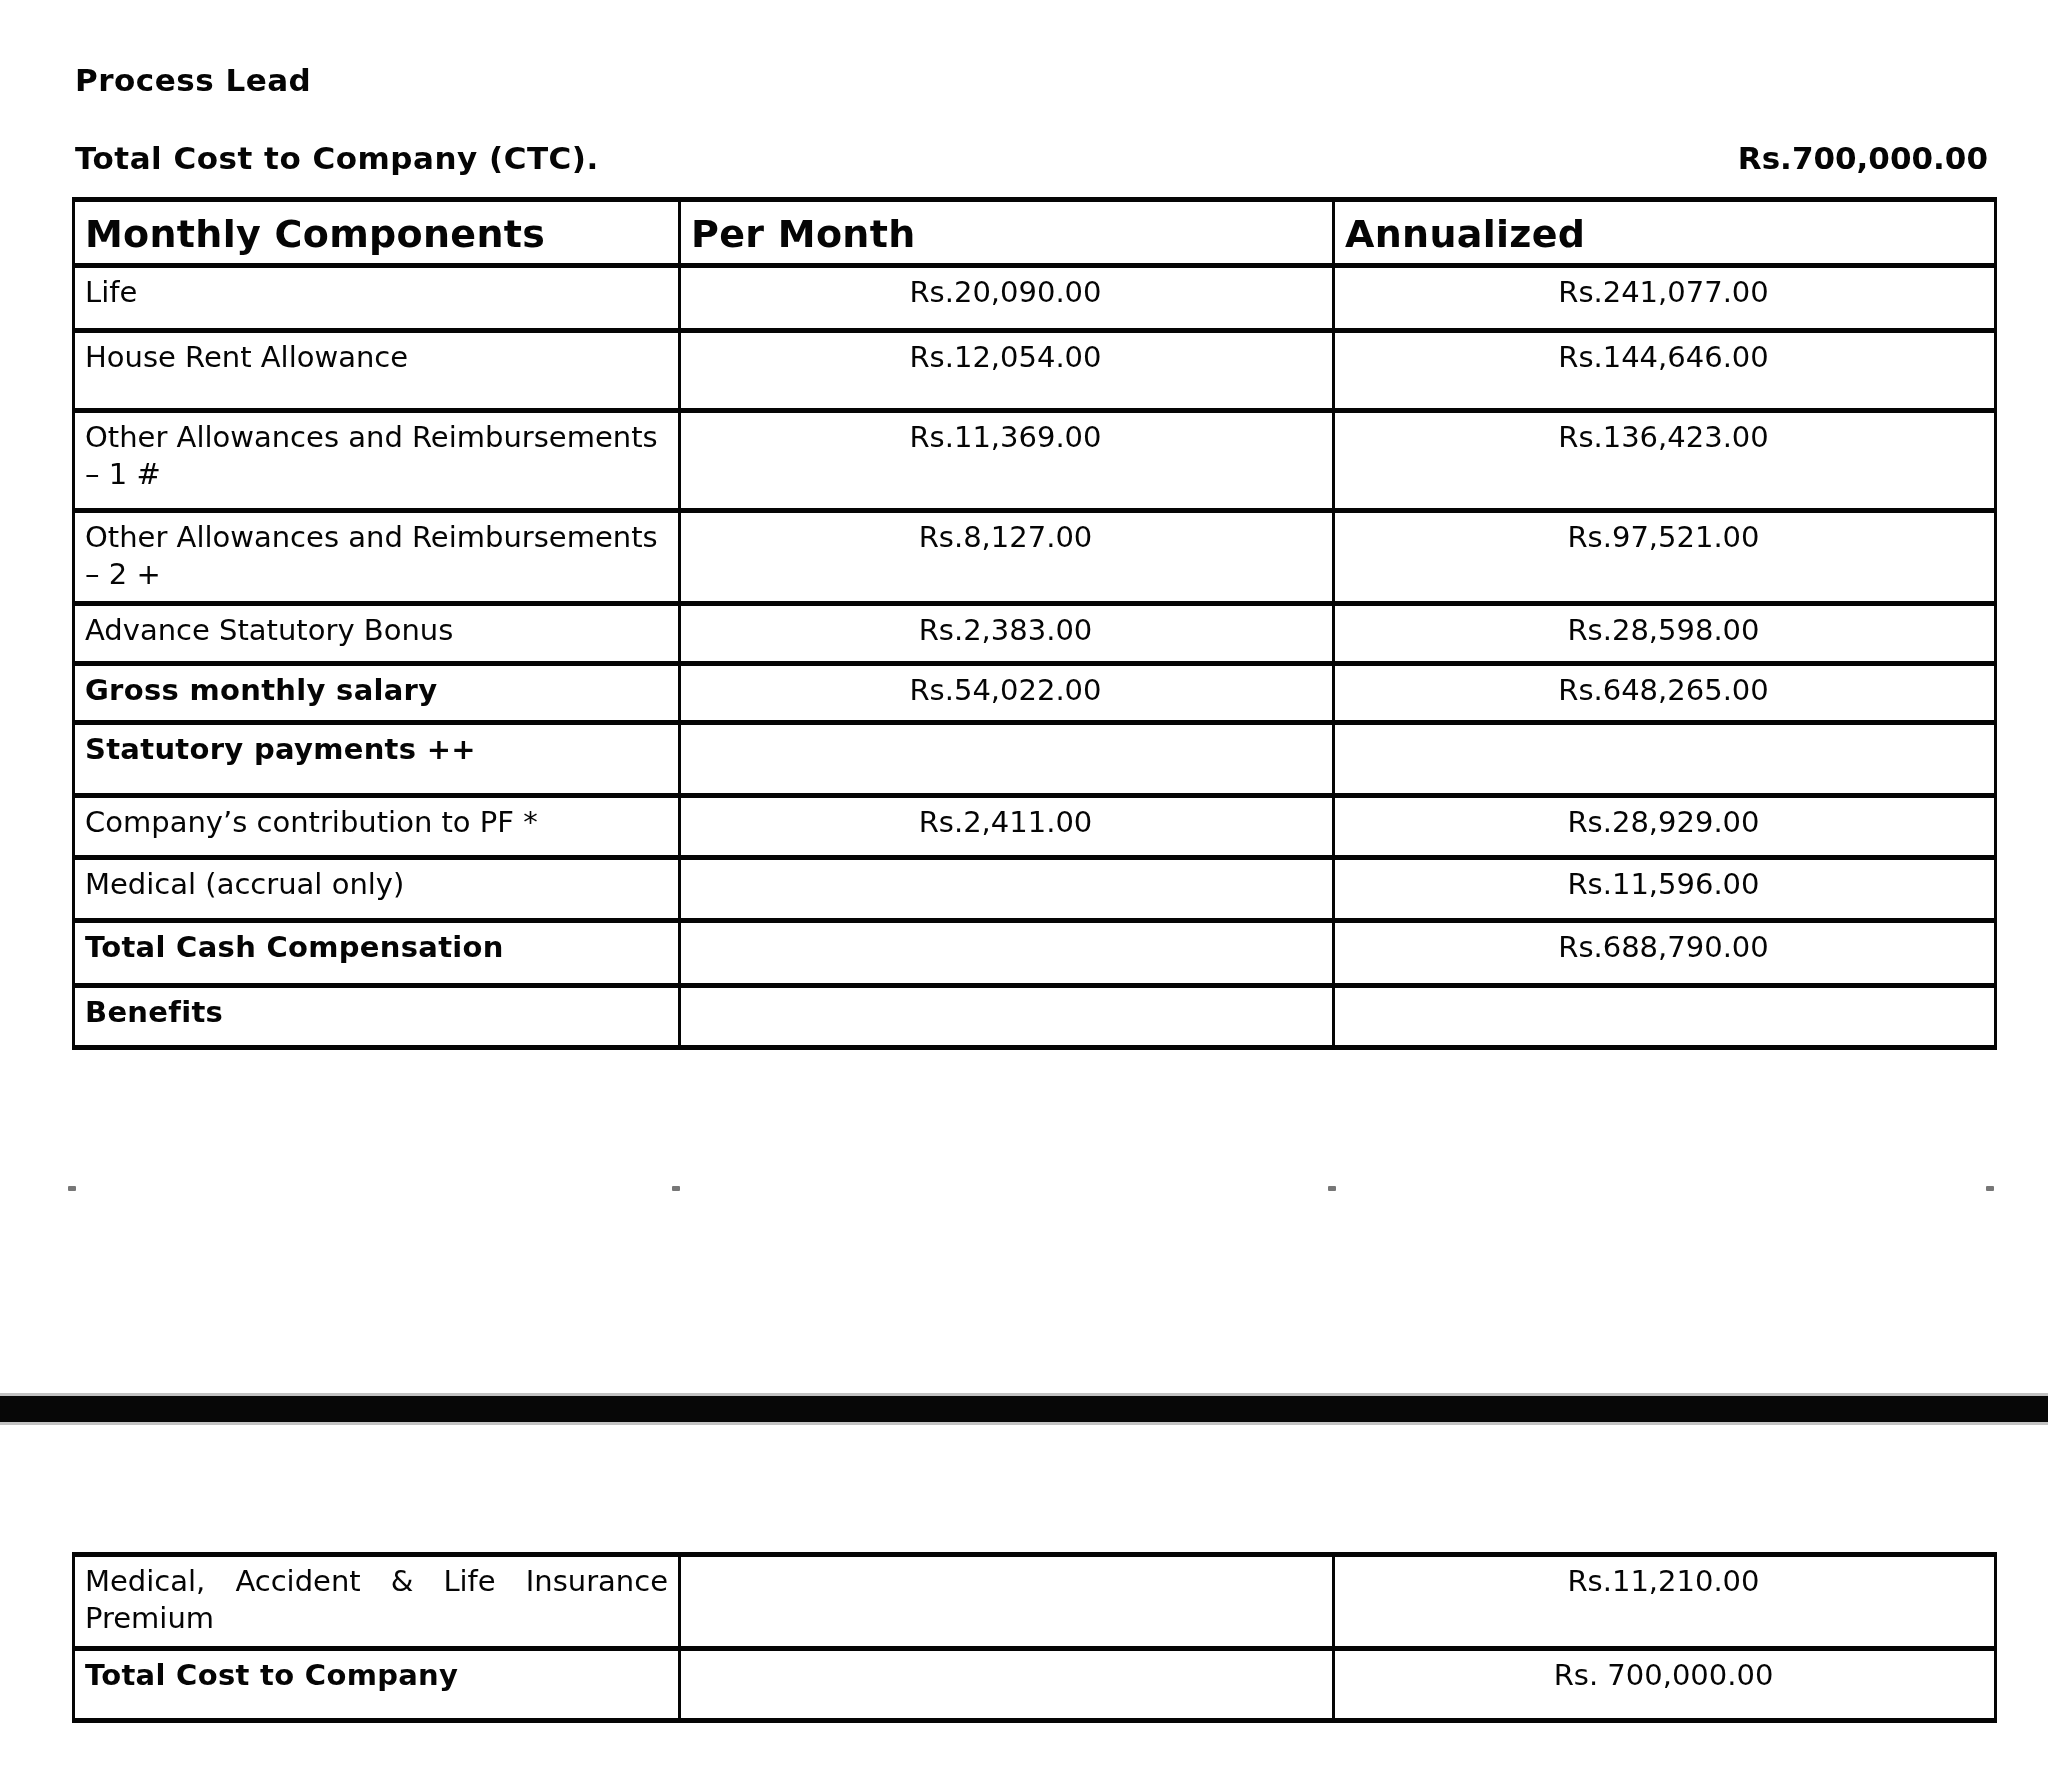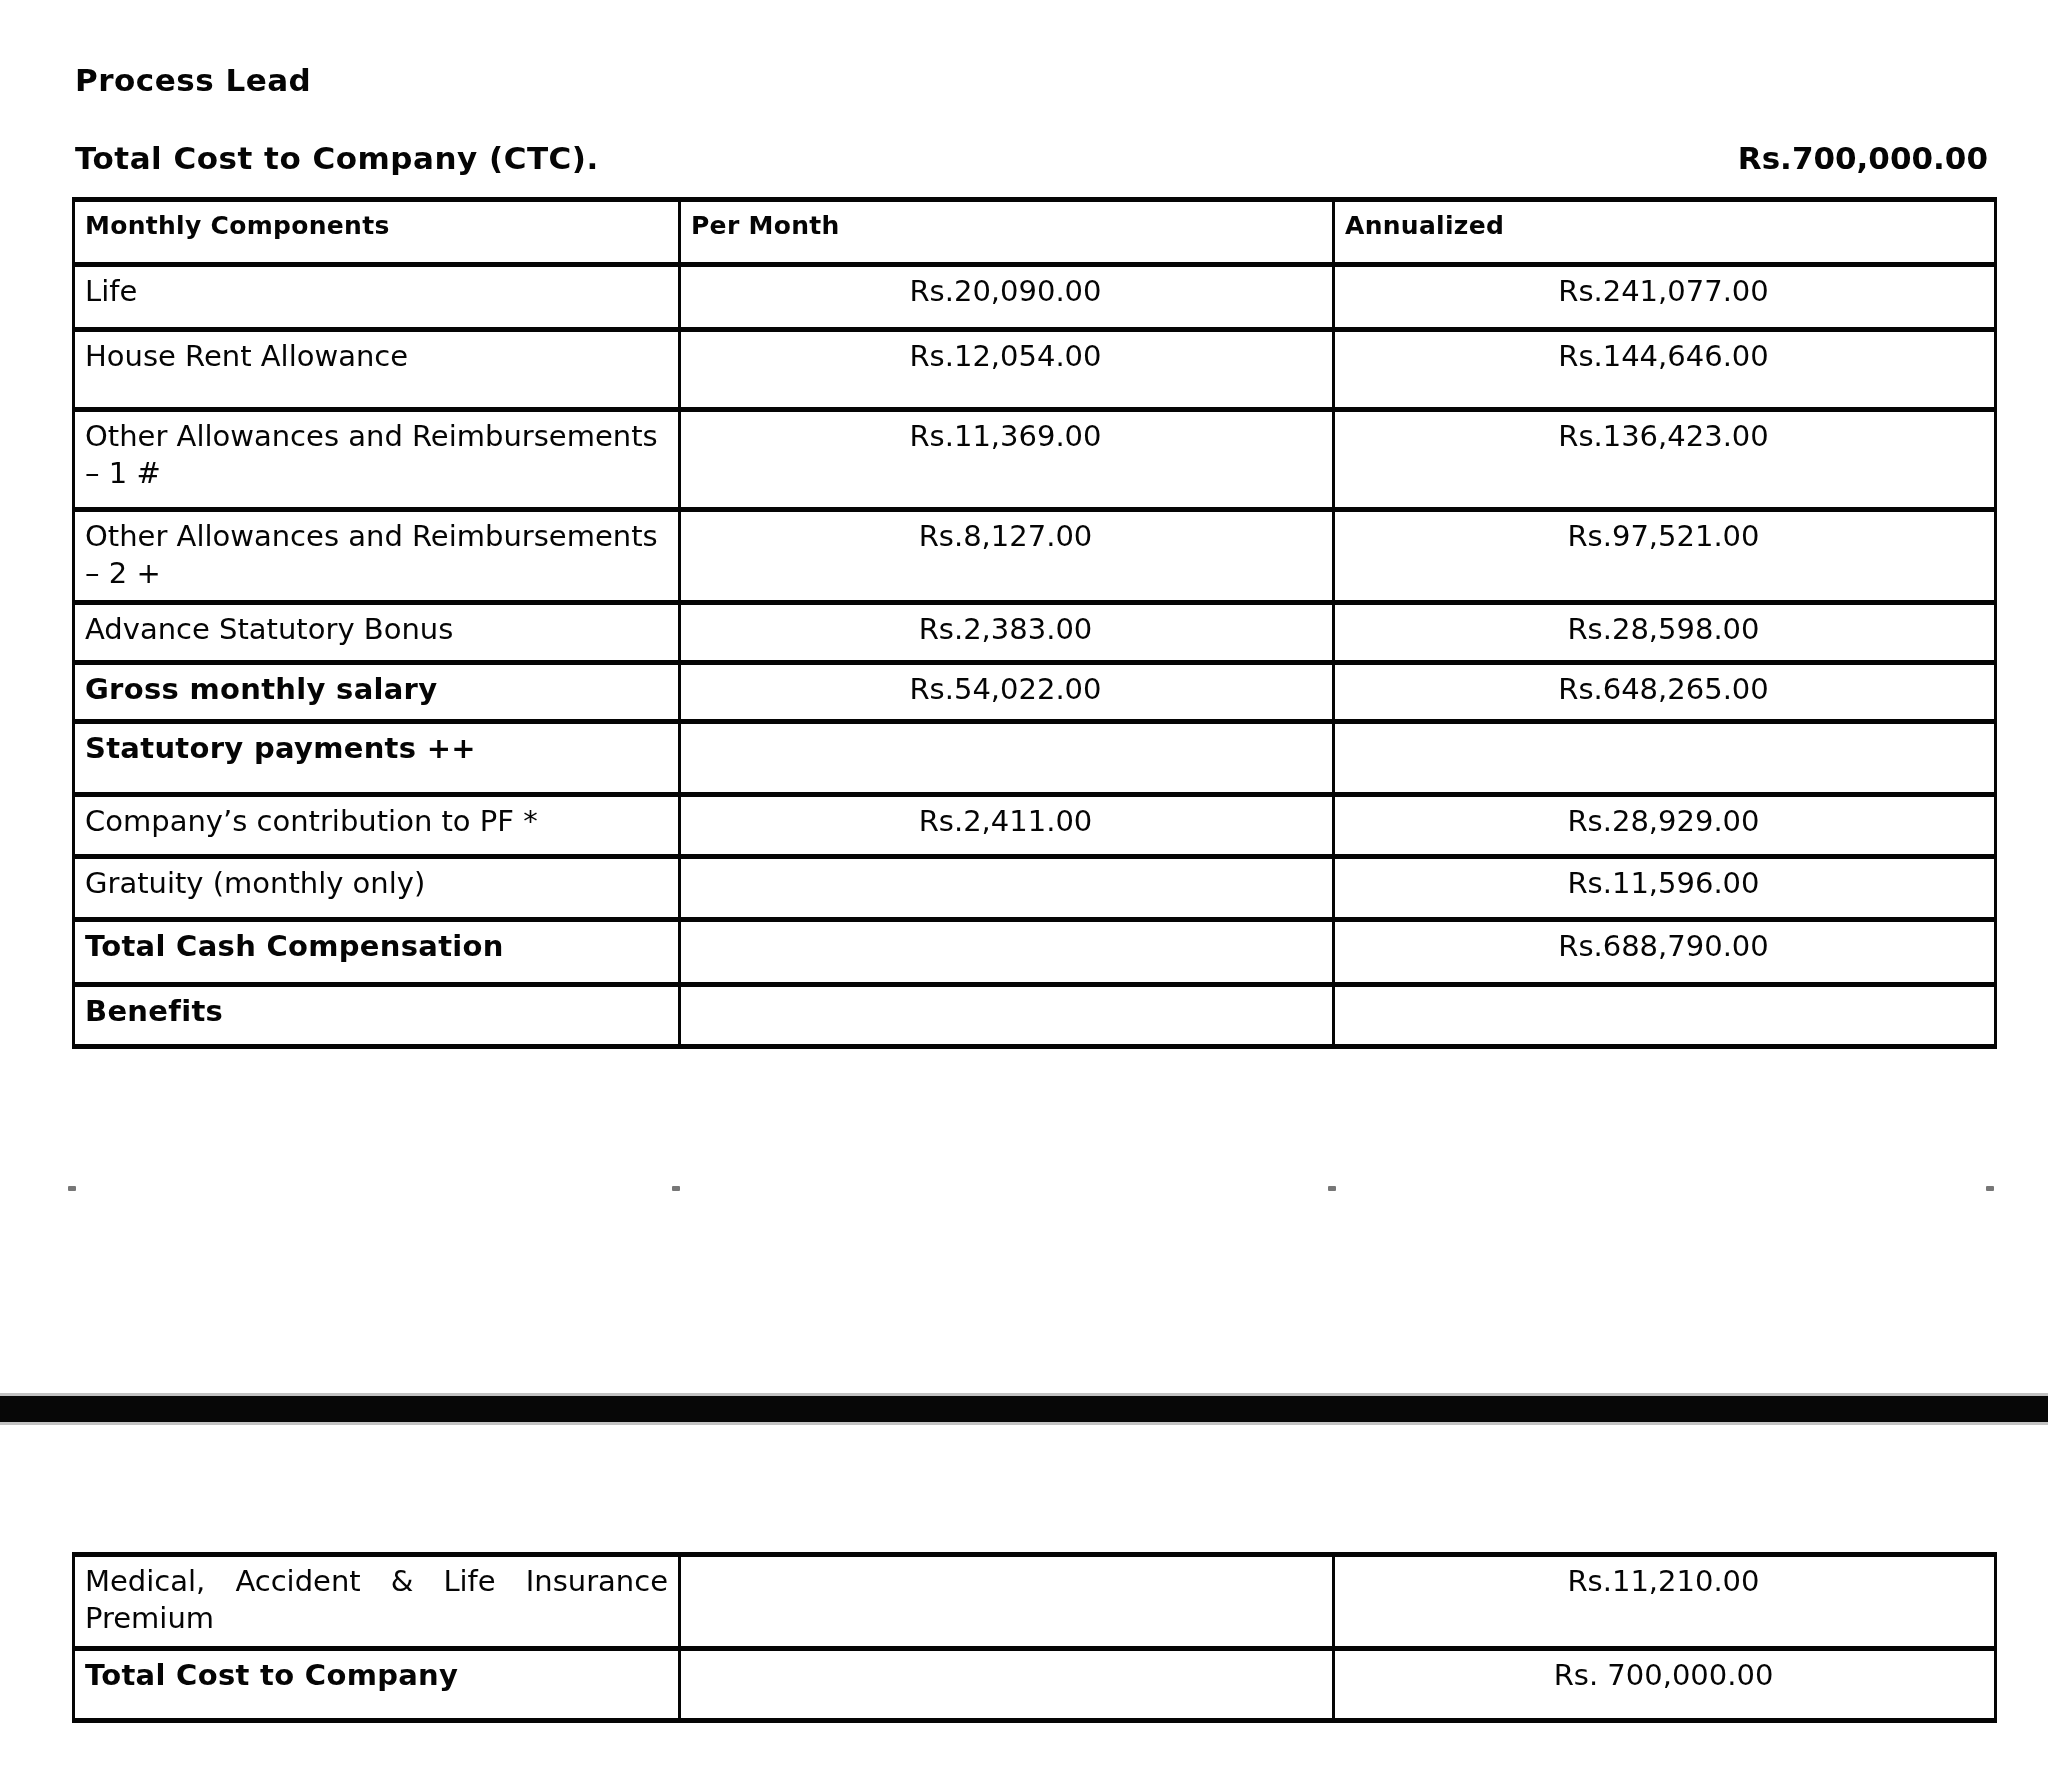--- a/index.html
+++ b/index.html
@@ -48,21 +48,21 @@
     vertical-align: top;
     padding: 6px 10px 4px 10px;
     font-size: 29px;
     line-height: 1.28;
     overflow: hidden;
   }
   .doc-table th {
     text-align: left;
     font-weight: 700;
     padding-top: 8px;
-    font-size: 25px;
+    font-size: 38px;
     letter-spacing: 0.3px;
   }
   .doc-table td.lbl { text-align: left;  font-weight: 400; }
   .doc-table td.val { text-align: center; font-weight: 400; padding-right: 12px; }
   .doc-table td.b   { font-weight: 700; letter-spacing: 0.3px; }
   .doc-table td.justify { text-align: justify; text-align-last: left; }
 
   .page-break-bar {
     position: absolute;
     left: 0; top: 1396px;
@@ -142,21 +142,21 @@
         <td class="lbl b">Statutory payments ++</td>
         <td class="val"></td>
         <td class="val"></td>
       </tr>
       <tr style="height:62px">
         <td class="lbl">Company’s contribution to PF *</td>
         <td class="val">Rs.2,411.00</td>
         <td class="val">Rs.28,929.00</td>
       </tr>
       <tr style="height:63px">
-        <td class="lbl">Gratuity (monthly only)</td>
+        <td class="lbl">Medical (accrual only)</td>
         <td class="val"></td>
         <td class="val">Rs.11,596.00</td>
       </tr>
       <tr style="height:65px">
         <td class="lbl b">Total Cash Compensation</td>
         <td class="val"></td>
         <td class="val">Rs.688,790.00</td>
       </tr>
       <tr style="height:62px">
         <td class="lbl b">Benefits</td>

